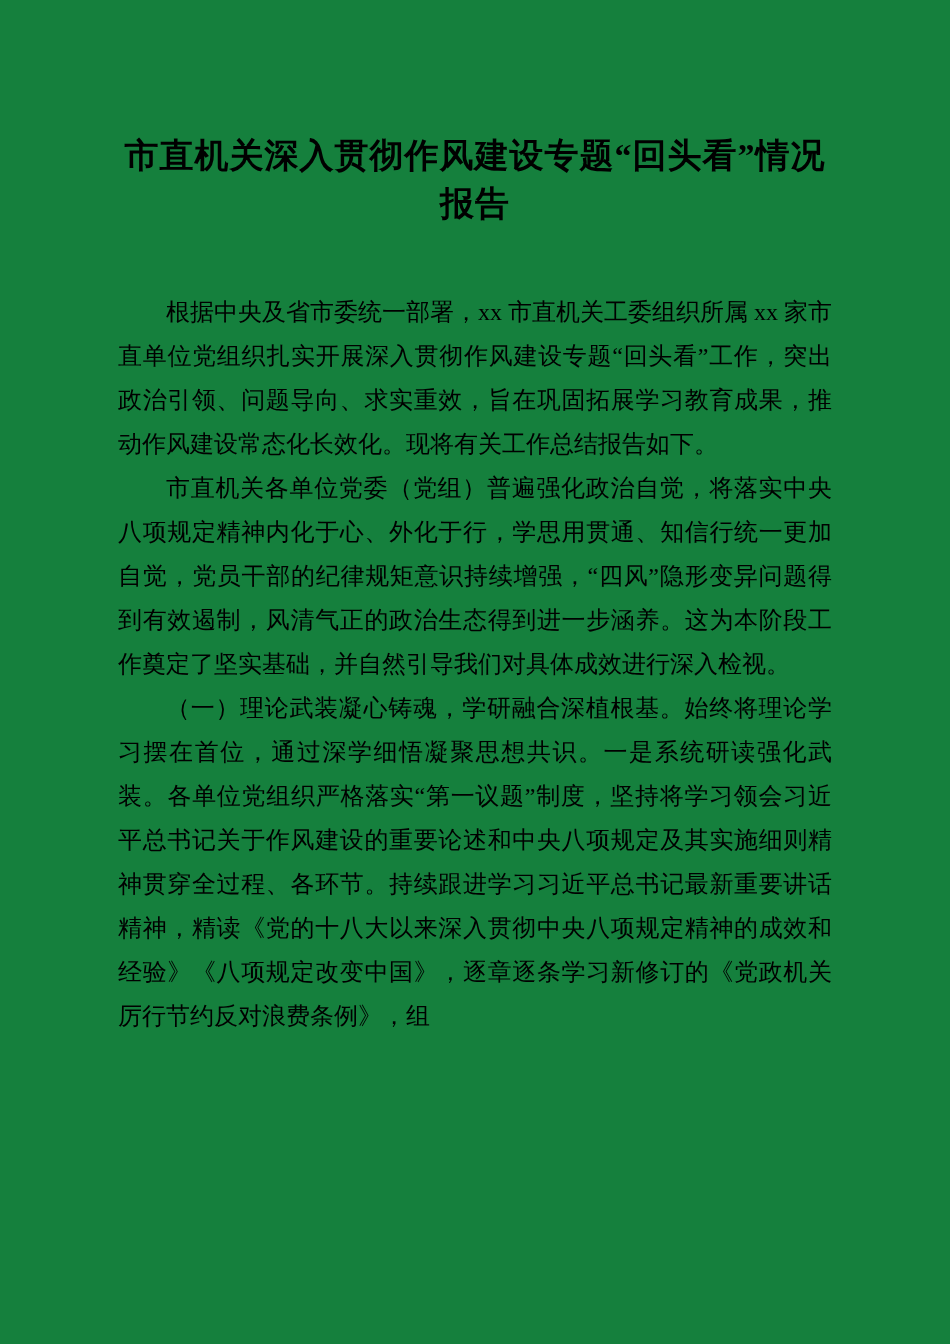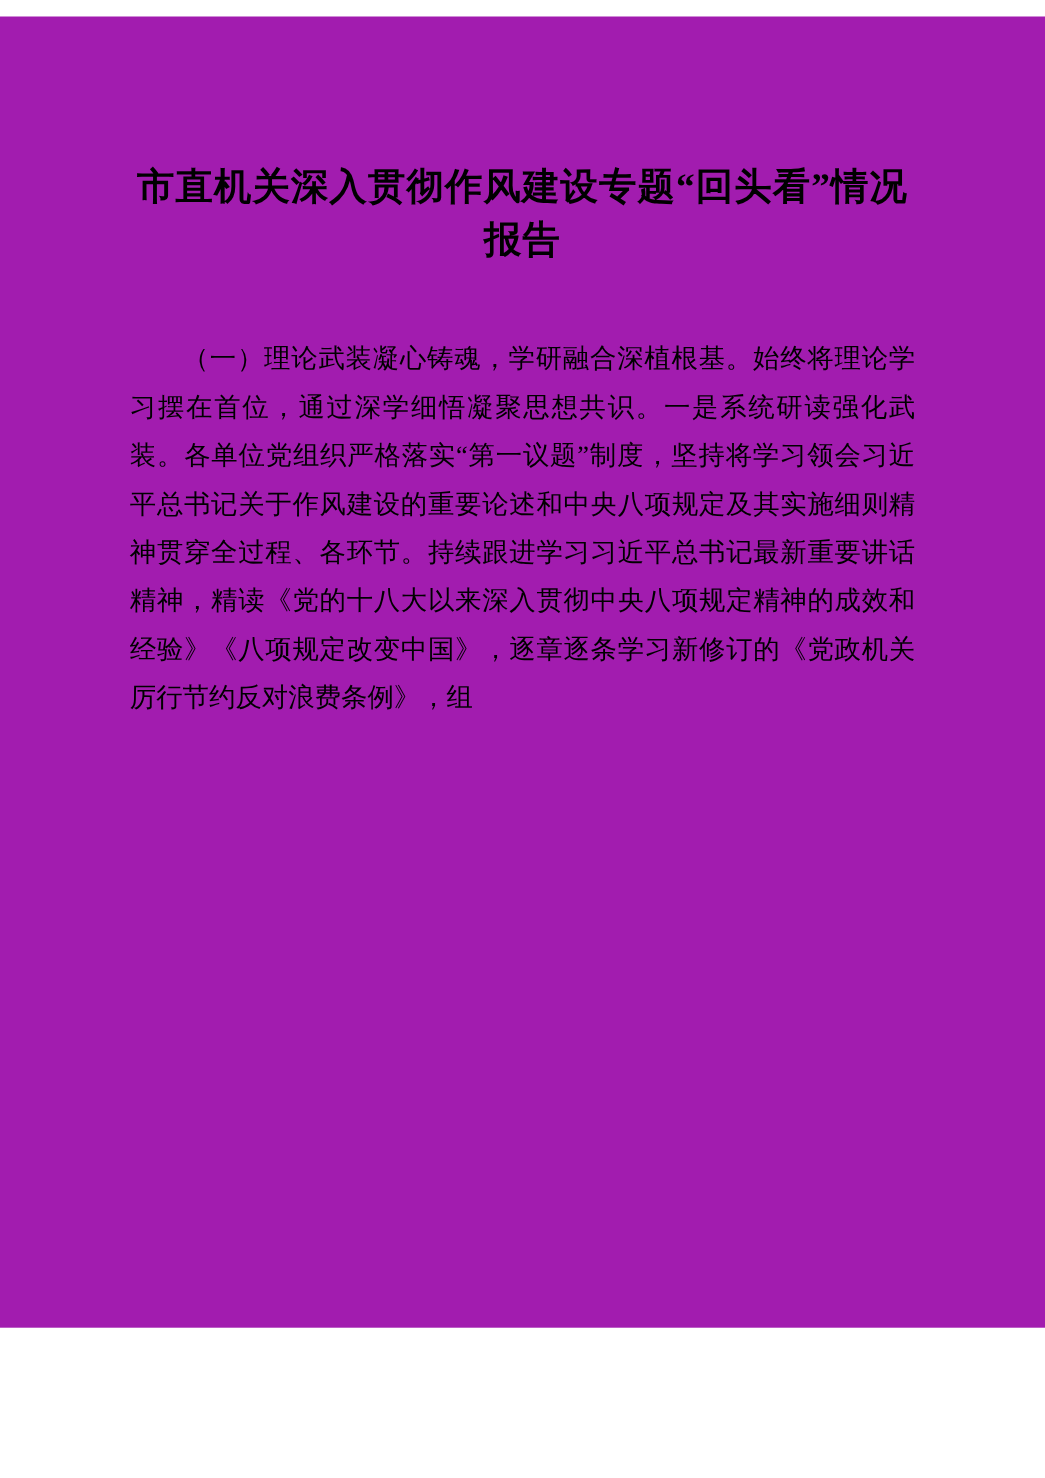--- a/index.html
+++ b/index.html
@@ -1,22 +1,22 @@
 <!DOCTYPE html>
 <html><head>
 <meta charset="utf-8">
 <style>
   * { margin: 0; padding: 0; box-sizing: border-box; }
   html, body { background: #ffffff; }
   .page {
     position: relative;
     width: 950px;
-    height: 1192px;
-    margin: 15px auto;
-    background: #a21caf;
+    height: 1344px;
+    margin: 0 auto;
+    background: #15803d;
     color: #000000;
     padding: 132px 118px 0 118px;
     overflow: hidden;
     font-family: "Liberation Serif", serif;
   }
   .doc-title {
     font-family: "Liberation Serif", serif;
     font-size: 34px;
     line-height: 48px;
     font-weight: bold;
@@ -50,18 +50,20 @@
     font-weight: 400;
   }
 </style>
 </head>
 <body>
 
 <div class="page">
   <h1 class="doc-title">市直机关深入贯彻作风建设专题“回头看”情况报告</h1>
 
   <div class="doc-body">
+    <p class="para">根据中央及省市委统一部署，xx 市直机关工委组织所属 xx 家市直单位党组织扎实开展深入贯彻作风建设专题“回头看”工作，突出政治引领、问题导向、求实重效，旨在巩固拓展学习教育成果，推动作风建设常态化长效化。现将有关工作总结报告如下。</p>
 
 
+    <p class="para">市直机关各单位党委（党组）普遍强化政治自觉，将落实中央八项规定精神内化于心、外化于行，学思用贯通、知信行统一更加自觉，党员干部的纪律规矩意识持续增强，“四风”隐形变异问题得到有效遏制，风清气正的政治生态得到进一步涵养。这为本阶段工作奠定了坚实基础，并自然引导我们对具体成效进行深入检视。</p>
 
     <p class="para"><span class="lead-kaiti">（一）理论武装凝心铸魂，学研融合深植根基。</span><span>始终将理论学习摆在首位，通过深学细悟凝聚思想共识。一是系统研读强化武装。各单位党组织严格落实“第一议题”制度，坚持将学习领会习近平总书记关于作风建设的重要论述和中央八项规定及其实施细则精神贯穿全过程、各环节。持续跟进学习习近平总书记最新重要讲话精神，精读《党的十八大以来深入贯彻中央八项规定精神的成效和经验》《八项规定改变中国》，逐章逐条学习新修订的《党政机关厉行节约反对浪费条例》，组</span></p>
   </div>
 </div>
 
 </body></html>

